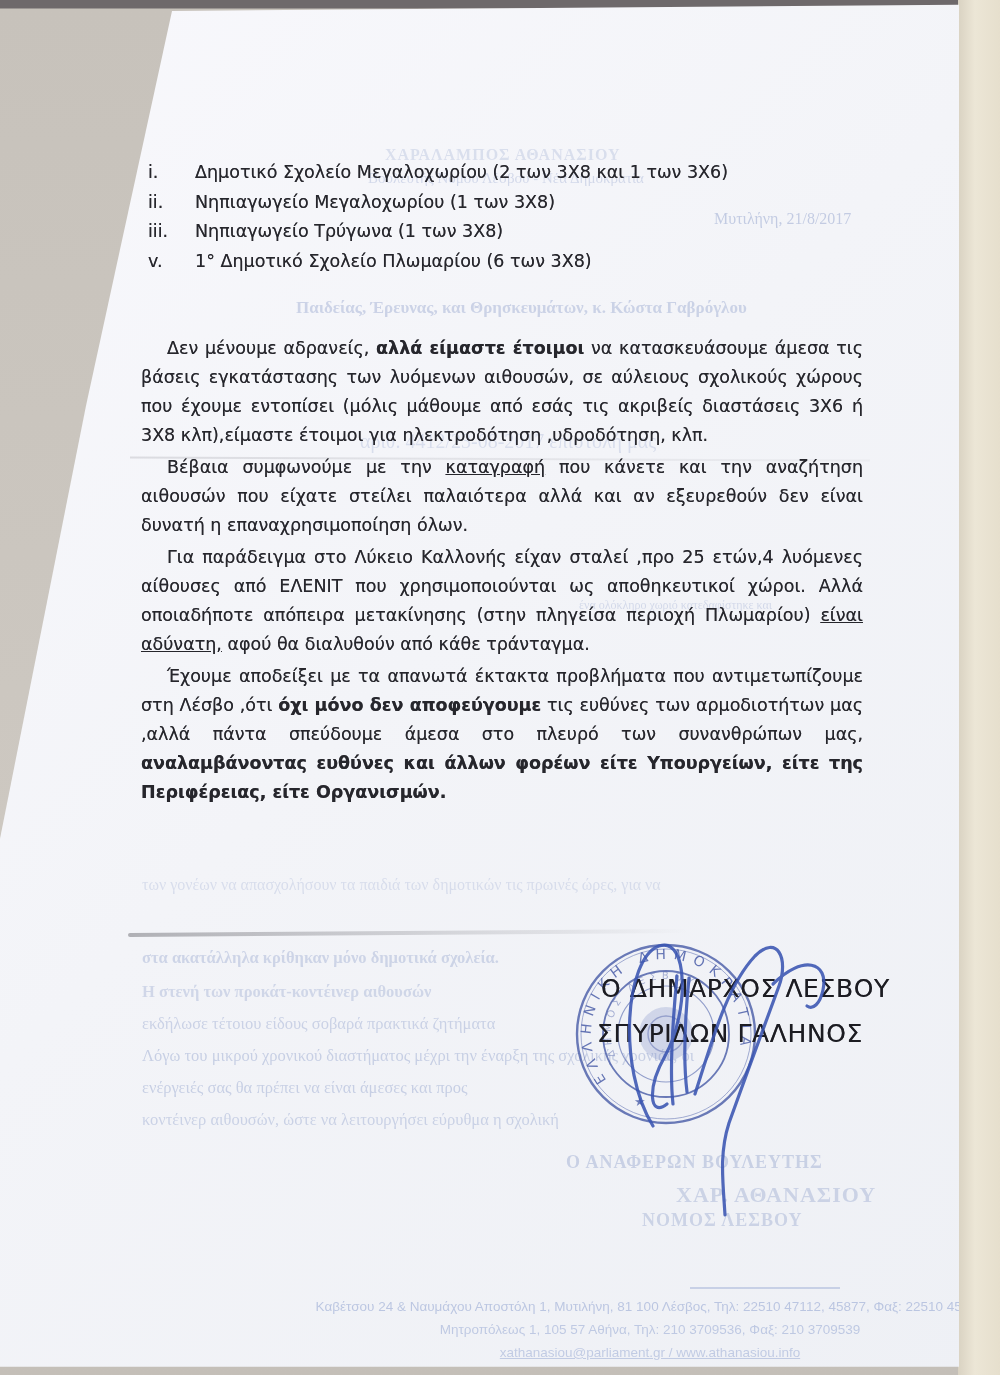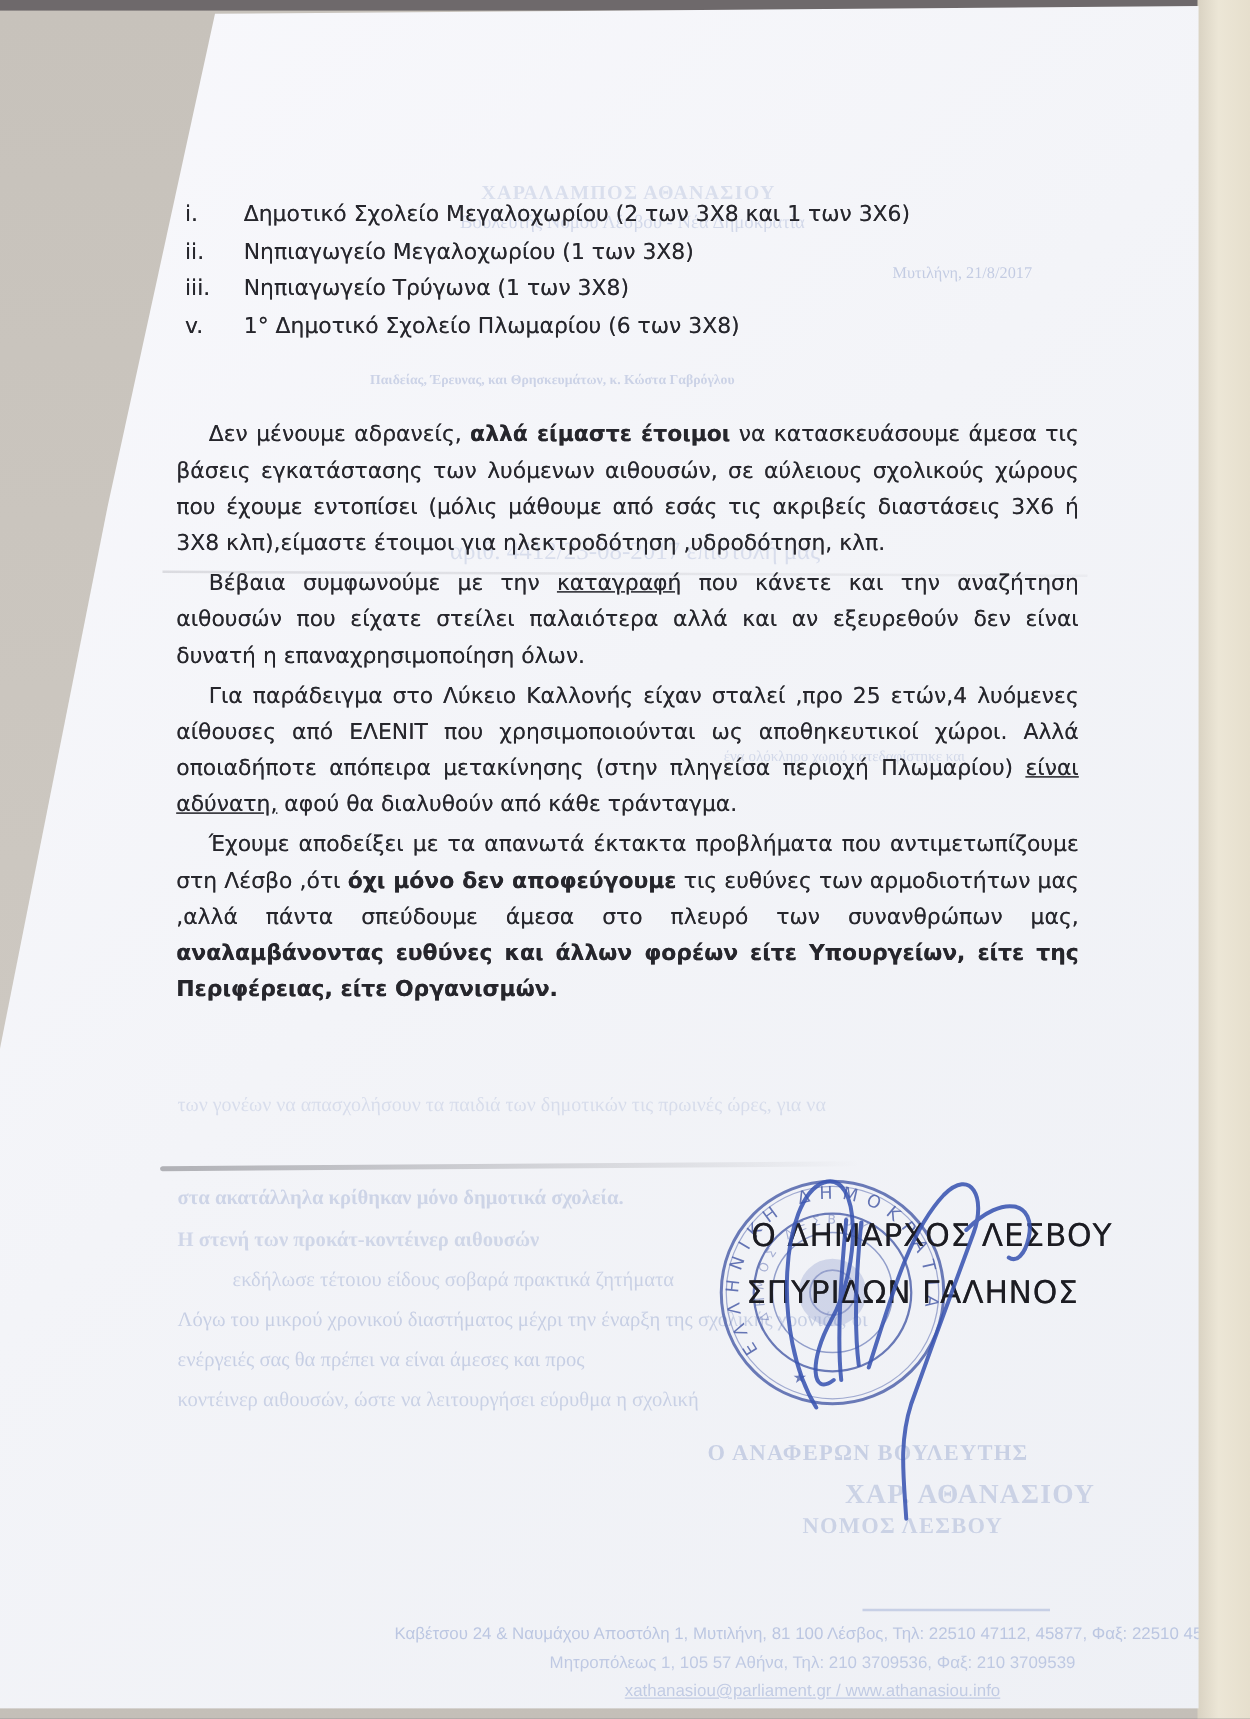--- a/index.html
+++ b/index.html
@@ -36,28 +36,28 @@
 </head>
 <body>
 
 <div class="scan">
   <div class="underlay-strip"></div>
 
   <div class="paper">
 
     <div class="bleed" style="left:385px;top:146px;font-size:16px;font-weight:bold;letter-spacing:1px;opacity:.20;">ΧΑΡΑΛΑΜΠΟΣ ΑΘΑΝΑΣΙΟΥ</div>
     <div class="bleed" style="left:368px;top:170px;font-size:15px;opacity:.25;">Βουλευτής Νομού Λέσβου - Νέα Δημοκρατία</div>
-    <div class="bleed" style="left:714px;top:210px;font-size:13px;opacity:.36;text-align:right;">Μυτιλήνη, 21/8/2017</div>
-    <div class="bleed" style="left:296px;top:298px;font-size:11px;font-weight:bold;opacity:.30;">Παιδείας, Έρευνας, και Θρησκευμάτων, κ. Κώστα Γαβρόγλου</div>
+    <div class="bleed" style="left:714px;top:210px;font-size:16px;opacity:.36;text-align:right;">Μυτιλήνη, 21/8/2017</div>
+    <div class="bleed" style="left:296px;top:298px;font-size:17px;font-weight:bold;opacity:.30;">Παιδείας, Έρευνας, και Θρησκευμάτων, κ. Κώστα Γαβρόγλου</div>
     <div class="bleed" style="left:360px;top:430px;font-size:20px;opacity:.20;">αριθ. 4412/23-08-2017 επιστολή μας</div>
     <div class="bleed" style="left:552px;top:598px;font-size:12px;opacity:.24;margin-left:27px;">ένα ολόκληρο χωριό κατεδαφίστηκε και</div>
     <div class="bleed" style="left:142px;top:876px;font-size:16px;opacity:.20;text-align:center;">των γονέων να απασχολήσουν τα παιδιά των δημοτικών τις πρωινές ώρες, για να</div>
     <div class="bleed" style="left:142px;top:948px;font-size:16.5px;font-weight:bold;opacity:.28;">στα ακατάλληλα κρίθηκαν μόνο δημοτικά σχολεία.</div>
     <div class="bleed" style="left:142px;top:982px;font-size:16.5px;font-weight:bold;opacity:.26;">Η στενή των προκάτ-κοντέινερ αιθουσών</div>
-    <div class="bleed" style="left:142px;top:1014px;font-size:16.5px;opacity:.30;margin-left:44px;">εκδήλωσε τέτοιου είδους σοβαρά πρακτικά ζητήματα</div>
+    <div class="bleed" style="left:142px;top:1014px;font-size:16.5px;opacity:.30;">εκδήλωσε τέτοιου είδους σοβαρά πρακτικά ζητήματα</div>
     <div class="bleed" style="left:142px;top:1046px;font-size:16.5px;opacity:.32;">Λόγω του μικρού χρονικού διαστήματος μέχρι την έναρξη της σχολικής χρονιάς, οι</div>
     <div class="bleed" style="left:142px;top:1078px;font-size:16.5px;opacity:.32;">ενέργειές σας θα πρέπει να είναι άμεσες και προς</div>
     <div class="bleed" style="left:142px;top:1110px;font-size:16.5px;opacity:.30;text-align:center;">κοντέινερ αιθουσών, ώστε να λειτουργήσει εύρυθμα η σχολική</div>
     <div class="bleed" style="left:566px;top:1152px;font-size:18px;font-weight:bold;letter-spacing:1px;opacity:.30;">Ο ΑΝΑΦΕΡΩΝ ΒΟΥΛΕΥΤΗΣ</div>
     <div class="bleed" style="left:676px;top:1182px;font-size:22px;font-weight:bold;letter-spacing:1px;opacity:.28;">ΧΑΡ. ΑΘΑΝΑΣΙΟΥ</div>
     <div class="bleed" style="left:642px;top:1210px;font-size:18px;font-weight:bold;letter-spacing:1px;opacity:.28;">ΝΟΜΟΣ ΛΕΣΒΟΥ</div>
 
     <div class="footer-divider"></div>
     <div class="bleed-footer" style="top:1295px;opacity:.45;">Καβέτσου 24 &amp; Ναυμάχου Αποστόλη 1, Μυτιλήνη, 81 100 Λέσβος, Τηλ: 22510 47112, 45877, Φαξ: 22510 45877</div>
     <div class="bleed-footer" style="top:1318px;opacity:.42;">Μητροπόλεως 1, 105 57 Αθήνα, Τηλ: 210 3709536, Φαξ: 210 3709539</div>

